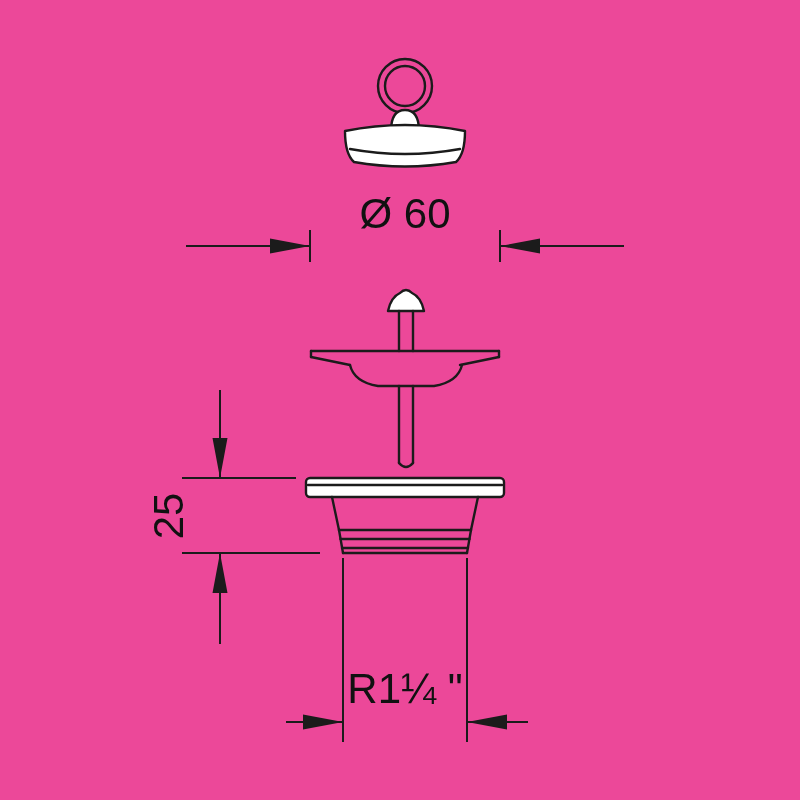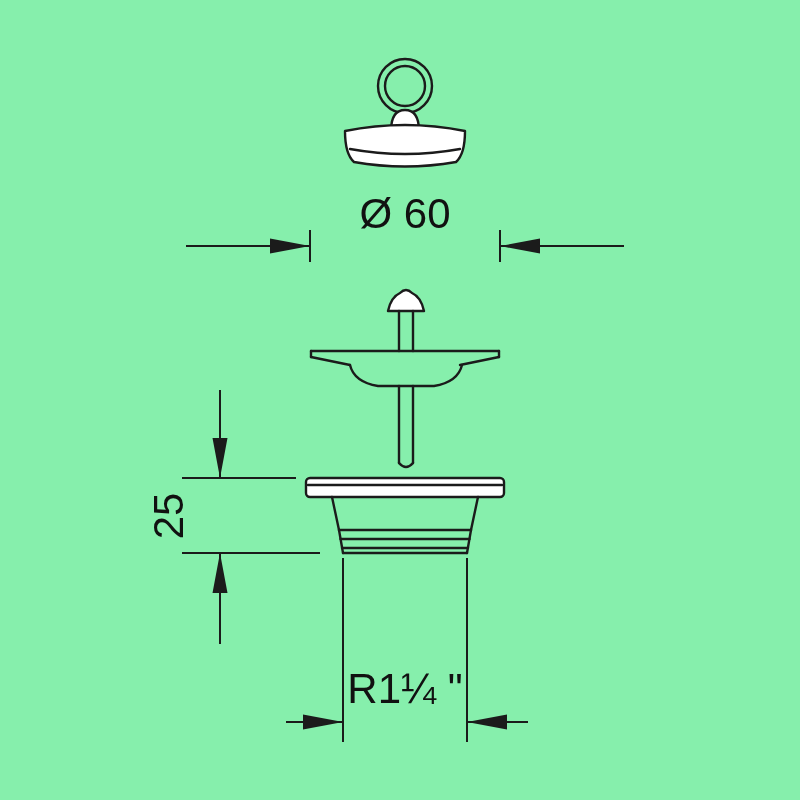--- a/index.html
+++ b/index.html
@@ -1,19 +1,19 @@
 <!DOCTYPE html>
 <html><head>
 <meta charset="utf-8">
 <style>
   html,body{margin:0;padding:0;background:#ffffff;}
   .canvas{
     position:relative;
     width:800px;height:800px;
-    background:#86efac;
+    background:#ec4899;
     overflow:hidden;
     font-family:"Liberation Sans", sans-serif;
   }
   svg{display:block;}
   .obj{fill:none;stroke:#1b1b1b;stroke-width:2.4;stroke-linecap:round;stroke-linejoin:round;}
   .objf{fill:#ffffff;stroke:#1b1b1b;stroke-width:2.4;stroke-linejoin:round;}
   .dim{fill:none;stroke:#1b1b1b;stroke-width:2;stroke-linecap:butt;}
   .arrow{fill:#1b1b1b;stroke:none;}
   .dimtext{
     font-family:"Liberation Sans", sans-serif;

